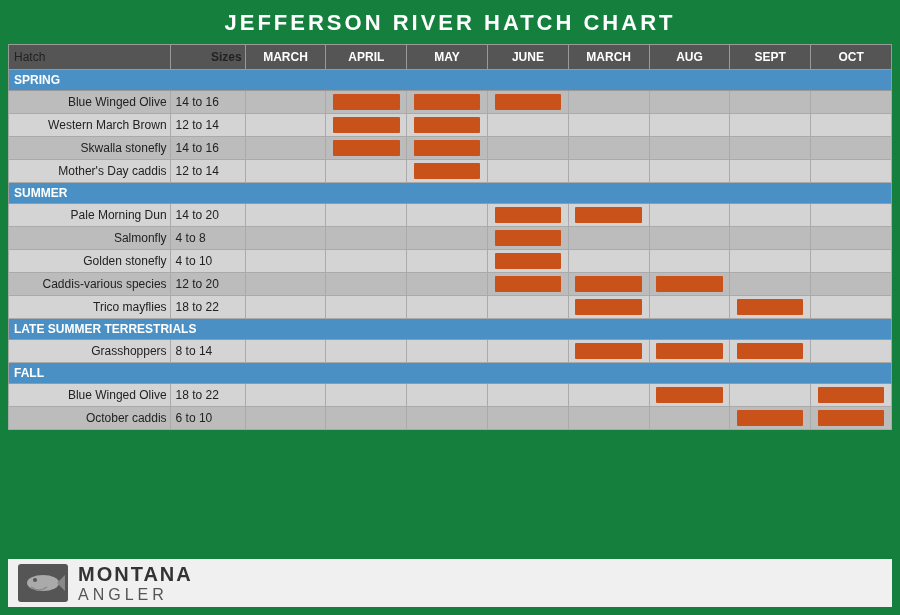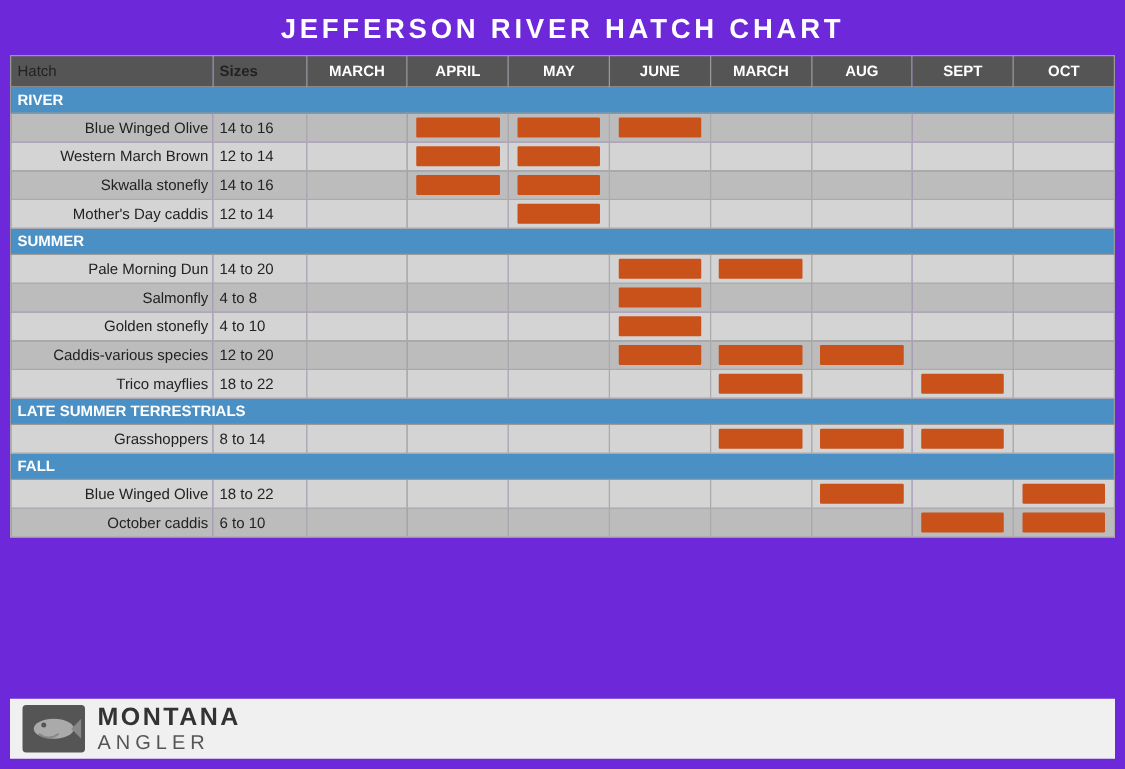--- a/index.html
+++ b/index.html
@@ -6,21 +6,21 @@
     body {
       width: 900px;
       height: 615px;
       background: #7a7a7a;
       font-family: Arial, sans-serif;
       overflow: hidden;
     }
     .container {
       width: 900px;
       height: 615px;
-      background: #6d28d9;
+      background: #15803d;
       display: flex;
       flex-direction: column;
       align-items: center;
       padding: 10px 8px 8px 8px;
     }
     .title {
       color: white;
       font-size: 22px;
       font-weight: bold;
       letter-spacing: 3px;
@@ -43,21 +43,21 @@
       text-align: center;
       padding: 5px 3px;
       border: 1px solid #999;
       font-size: 12px;
     }
     thead th.col-hatch {
       text-align: left;
       padding-left: 5px;
     }
     thead th.col-sizes {
-      text-align: left;
+      text-align: right;
       padding-left: 5px;
     }
     tbody tr.section-header td {
       background: #4a90c4;
       color: white;
       font-weight: bold;
       font-size: 12px;
       padding: 3px 5px;
       border: 1px solid #999;
     }
@@ -149,21 +149,21 @@
           <th class="month-col">MAY</th>
           <th class="month-col">JUNE</th>
           <th class="month-col">MARCH</th>
           <th class="month-col">AUG</th>
           <th class="month-col">SEPT</th>
           <th class="month-col">OCT</th>
         </tr>
       </thead>
       <tbody id="table-body">
       <tr class="section-header">
-            <td colspan="10">RIVER</td>
+            <td colspan="10">SPRING</td>
           </tr>
           <tr class="data-row">
             <td class="col-hatch">Blue Winged Olive</td>
             <td class="col-sizes">14 to 16</td>
             <td class="month-col"></td>
             <td class="month-col">
               <span class="active-bar"></span>
             </td>
             <td class="month-col">
               <span class="active-bar"></span>

